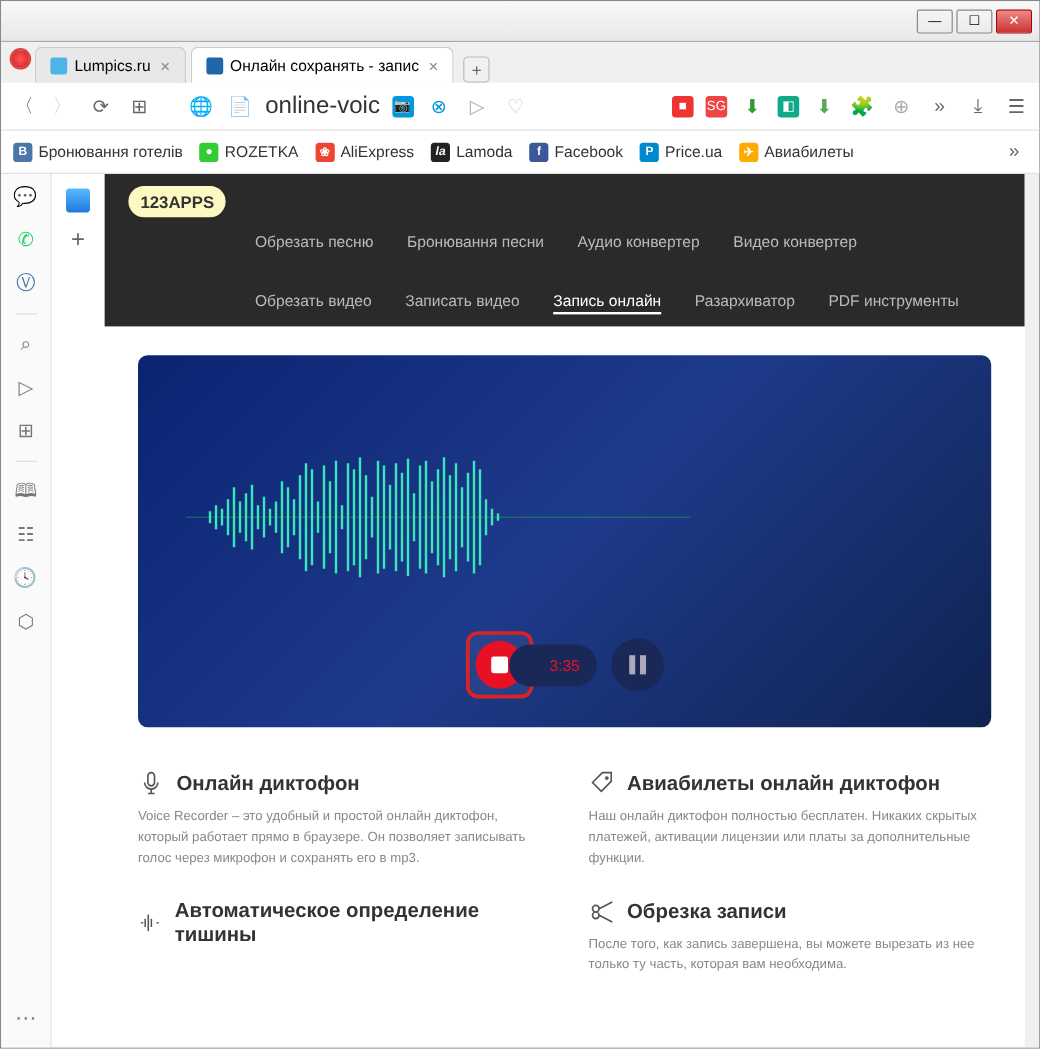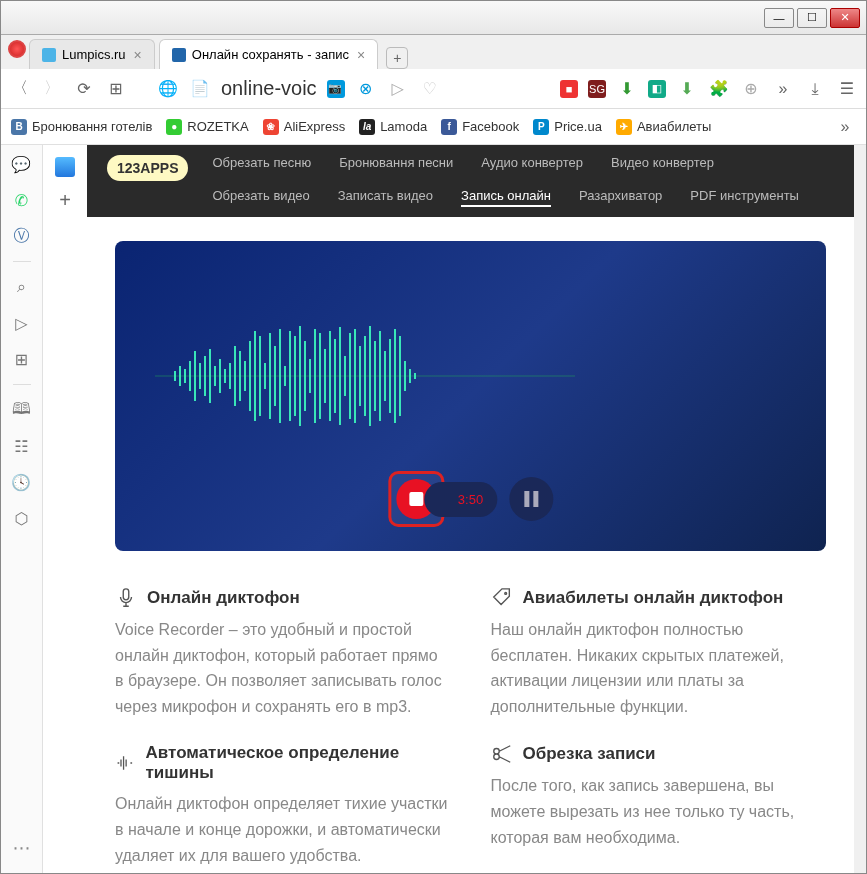--- a/index.html
+++ b/index.html
@@ -26,36 +26,36 @@
 .sidebar { width:42px; background:#fafafa; border-right:1px solid #e0e0e0; display:flex; flex-direction:column; align-items:center; padding-top:8px; gap:14px; }
 .sb-ic { width:22px; height:22px; display:flex; align-items:center; justify-content:center; color:#777; font-size:16px; cursor:pointer; }
 .sb-sep { width:18px; height:1px; background:#ddd; }
 .sb-dots { margin-top:auto; margin-bottom:14px; font-size:18px; color:#888; cursor:pointer; }
 .content { flex:1; display:flex; overflow:hidden; }
 .inner-sidebar { width:44px; background:#fff; display:flex; flex-direction:column; align-items:center; padding-top:12px; gap:12px; }
 .is-ic { width:20px; height:20px; cursor:pointer; }
 .page { flex:1; overflow-y:auto; background:#fff; }
 .topnav { background:#2a2a2a; padding:10px 20px; display:flex; align-items:flex-start; gap:24px; }
 .brand { background:#fef9c3; color:#333; font-weight:bold; font-size:14px; padding:5px 10px; border-radius:14px; cursor:pointer; }
-.nav-links { display:flex; flex-wrap:wrap; gap:18px 28px; }
+.nav-links { display:flex; flex-wrap:wrap; gap:34px 28px;margin-top:39px; }
 .nav-link { color:#bbb; font-size:13px; cursor:pointer; }
 .nav-link.active { color:#fff; border-bottom:2px solid #fff; padding-bottom:2px; }
 .recorder { margin:24px 28px; background:linear-gradient(135deg,#0a2472,#1e3a8a,#0f2350); border-radius:8px; height:310px; position:relative; overflow:hidden; }
 .waveform { position:absolute; top:80px; left:40px; right:280px; height:110px; }
 .controls { position:absolute; bottom:24px; left:50%; transform:translateX(-50%); display:flex; align-items:center; gap:12px; }
 .stop-outer { width:56px; height:56px; border:3px solid #d22; border-radius:10px; display:flex; align-items:center; justify-content:center; background:rgba(255,255,255,0.05); }
 .stop-btn { width:40px; height:40px; background:#e81123; border-radius:50%; display:flex; align-items:center; justify-content:center; cursor:pointer; }
 .stop-sq { width:14px; height:14px; background:#fff; border-radius:2px; }
 .time-pill { background:#1a2858; color:#e81123; font-size:13px; padding:10px 14px 10px 34px; border-radius:22px; margin-left:-32px; }
 .pause-btn { width:44px; height:44px; background:#1a2858; border-radius:50%; display:flex; align-items:center; justify-content:center; gap:4px; cursor:pointer; }
 .pause-bar { width:5px; height:16px; background:#aab; }
 .features { padding:12px 28px; display:grid; grid-template-columns:1fr 1fr; gap:24px 40px; }
 .feature h3 { font-size:17px; color:#333; margin-bottom:8px; display:flex; align-items:center; gap:10px; }
 .feat-ic { width:22px; height:22px; color:#555; }
-.feature p { font-size:16px; color:#888; line-height:1.6; }
+.feature p { font-size:11px; color:#888; line-height:1.6; }
 .scrollbar { width:12px; background:#f0f0f0; }
 </style>
 </head>
 <body>
 
 <div class="window-frame">
   <div class="titlebar">
     <div class="win-btn">—</div>
     <div class="win-btn">☐</div>
     <div class="win-btn win-close">✕</div>
@@ -85,21 +85,21 @@
     <div style="width:10px"></div>
     <div class="tb-btn" style="color:#09d">🌐</div>
     <div class="tb-btn">📄</div>
     <span class="addr">online-voic</span>
     <div class="tb-btn sq" style="background:#09d">📷</div>
     <div class="tb-btn" style="color:#09d">⊗</div>
     <div class="tb-btn" style="color:#aaa">▷</div>
     <div class="tb-btn" style="color:#ccc">♡</div>
     <div style="flex:1"></div>
     <div class="tb-btn sq" style="background:#e33">■</div>
-    <div class="tb-btn sq" style="background:#7f1d1d">SG</div>
+    <div class="tb-btn sq" style="background:#ef4444">SG</div>
     <div class="tb-btn" style="color:#393">⬇</div>
     <div class="tb-btn sq" style="background:#1a8">◧</div>
     <div class="tb-btn" style="color:#5a5">⬇</div>
     <div class="tb-btn">🧩</div>
     <div class="tb-btn" style="color:#aaa">⊕</div>
     <div class="tb-btn">»</div>
     <div class="tb-btn">⤓</div>
     <div class="tb-btn">☰</div>
   </div>
 
@@ -232,21 +232,21 @@
                 <line x1="255" y1="48" x2="255" y2="62"></line>
                 <line x1="260" y1="52" x2="260" y2="58"></line>
             </g>
           </svg>
           <div class="controls">
             <div class="stop-outer">
               <div class="stop-btn">
                 <div class="stop-sq"></div>
               </div>
             </div>
-            <div class="time-pill">3:50</div>
+            <div class="time-pill">3:35</div>
             <div class="pause-btn">
               <div class="pause-bar"></div>
               <div class="pause-bar"></div>
             </div>
           </div>
         </div>
 
         <div class="features">
           <div class="feature">
             <h3>
@@ -266,21 +266,20 @@
               </h3>
             <p>Наш онлайн диктофон полностью бесплатен. Никаких скрытых платежей, активации лицензии или платы за дополнительные функции.</p>
           </div>
           <div class="feature">
             <h3>
                 <svg class="feat-ic" viewBox="0 0 24 24">
                   <path fill="none" stroke="#555" stroke-width="1.5" d="M3 12h2m2-4v8m3-12v16m3-12v8m3-4v0m2 0h2"></path>
                 </svg>
                 <span>Автоматическое определение тишины</span>
               </h3>
-            <p>Онлайн диктофон определяет тихие участки в начале и конце дорожки, и автоматически удаляет их для вашего удобства.</p>
           </div>
           <div class="feature">
             <h3>
                 <svg class="feat-ic" viewBox="0 0 24 24">
                   <path fill="none" stroke="#555" stroke-width="1.5" d="M6 6a3 3 0 100 6 3 3 0 000-6zm0 6a3 3 0 100 6 3 3 0 000-6zm3-3l12-6M9 15l12 6"></path>
                 </svg>
                 <span>Обрезка записи</span>
               </h3>
             <p>После того, как запись завершена, вы можете вырезать из нее только ту часть, которая вам необходима.</p>
           </div>

